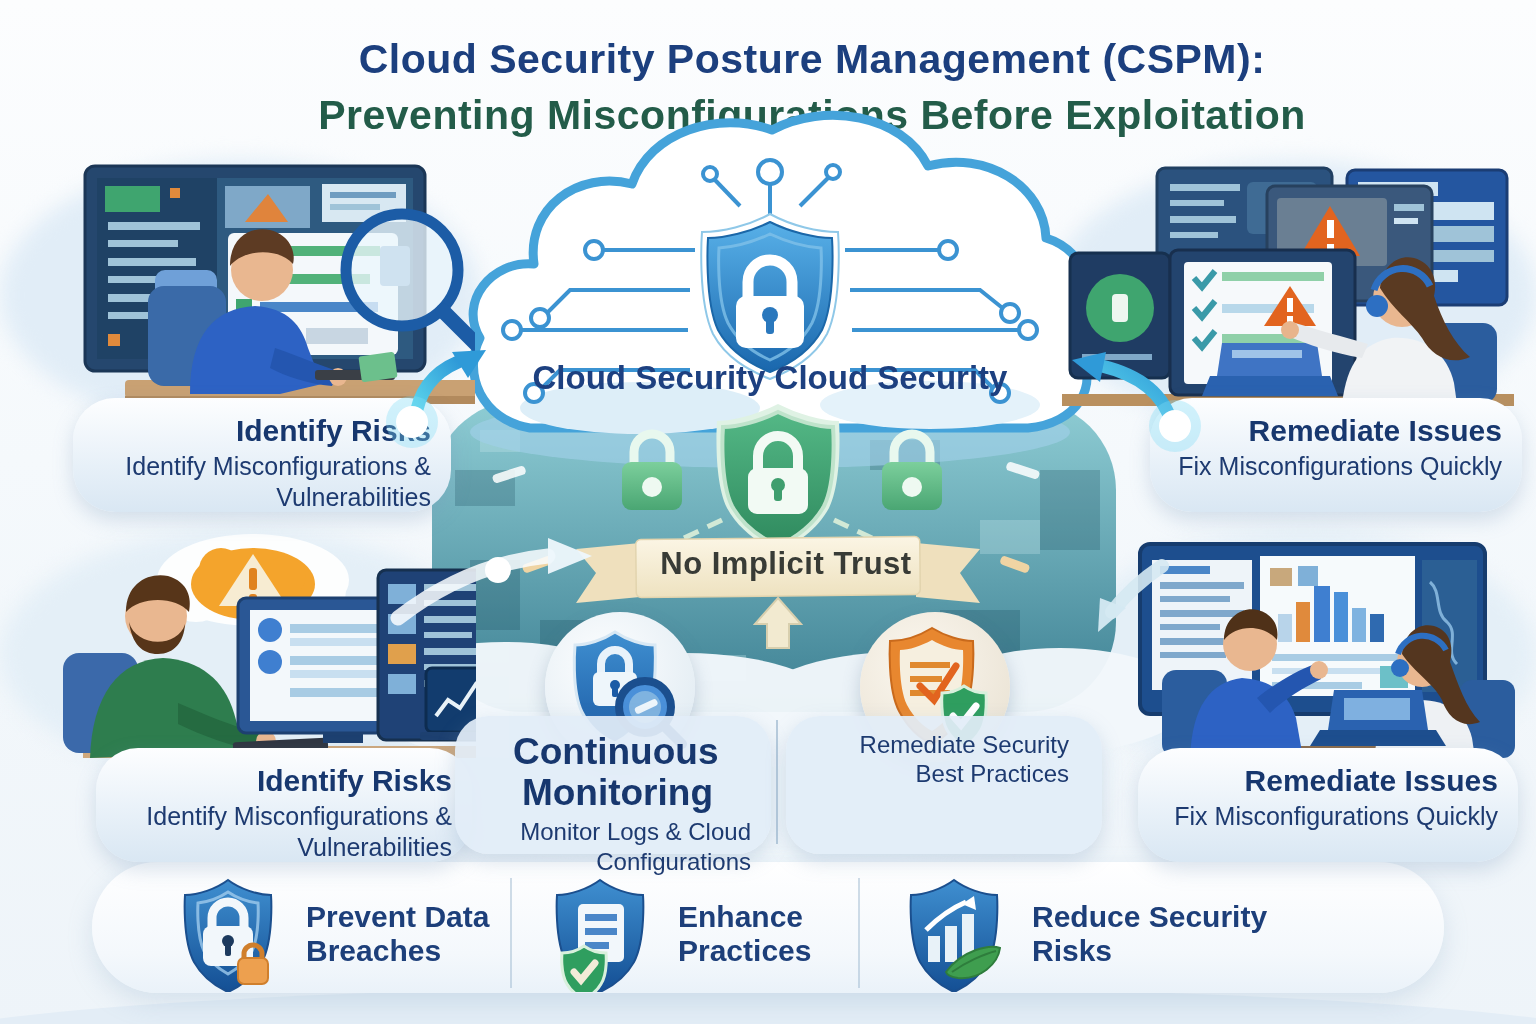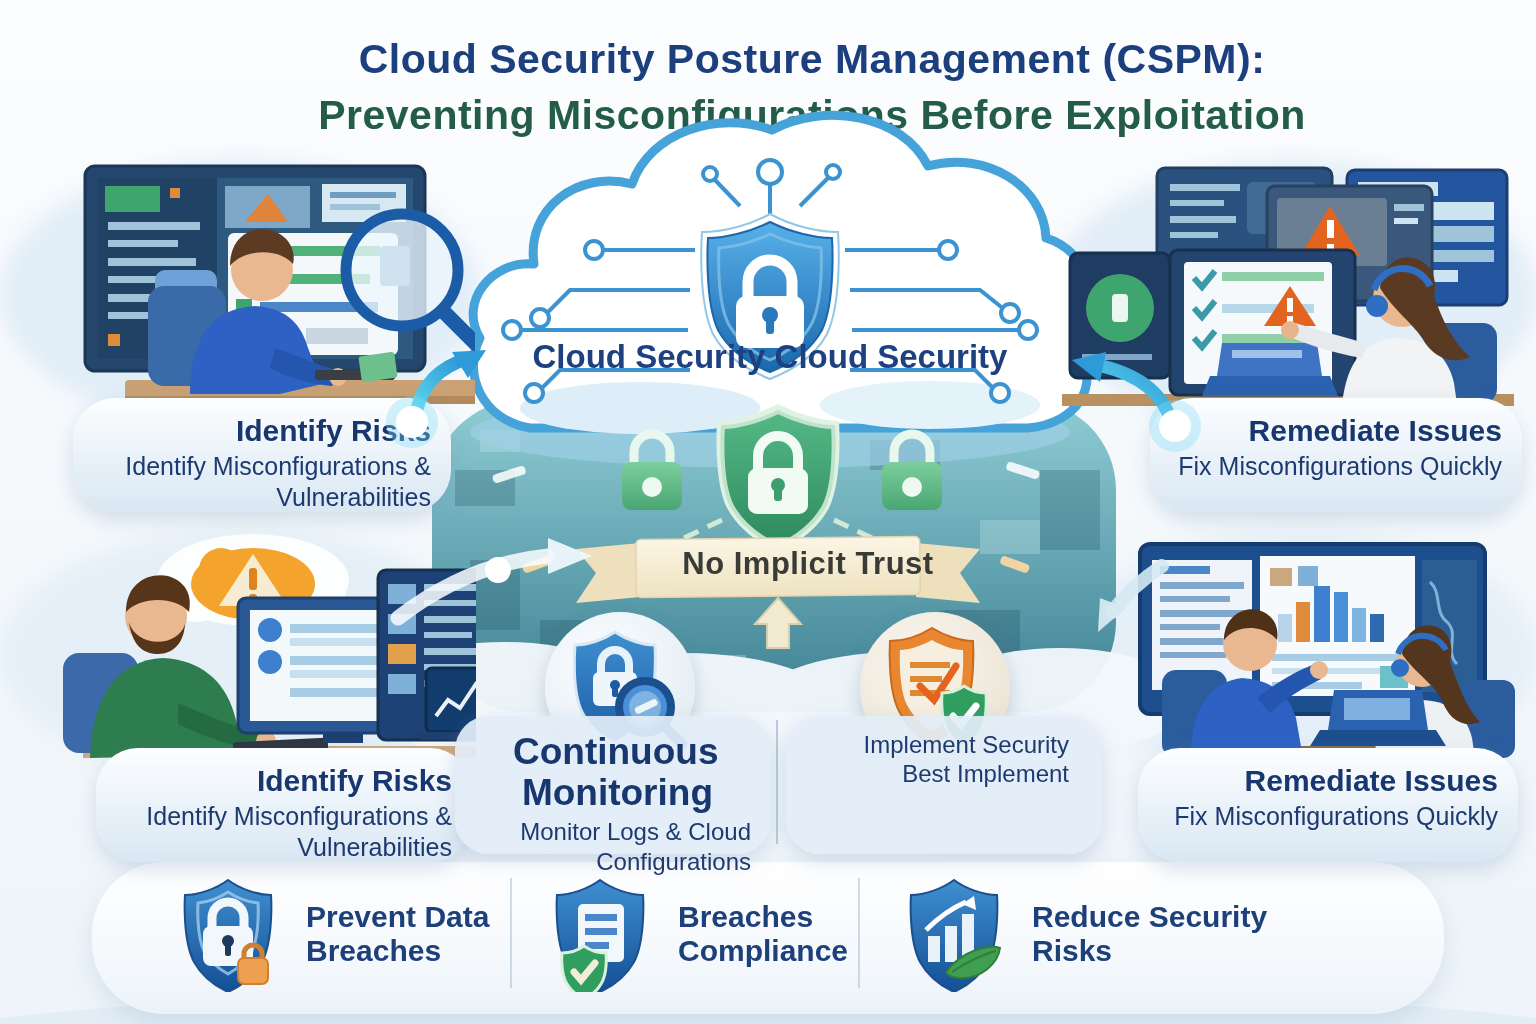--- a/index.html
+++ b/index.html
@@ -16,32 +16,32 @@
            background:linear-gradient(180deg,#fdfeff 0%,#e7f0f8 60%,#d9e7f3 100%);
            box-shadow:0 8px 20px rgba(120,150,185,.28);padding:14px 20px;box-sizing:border-box;}
   .callout h3{margin:2px auto 4px;font-size:30px;font-weight:bold;color:#17376e;line-height:1.1;}
   .callout p{margin:0 auto;font-size:25px;font-weight:500;color:#1d3a70;line-height:1.22;}
   .callout.mid{background:rgba(226,237,247,.93);border-radius:34px;}
   .callout.mid h3{max-width:200px;font-size:37px;}
   .callout.mid p{font-size:24px;}
   #callout-ml p{max-width:280px;}
   #callout-mr p{max-width:250px;}
   
-  #cloud-label{position:absolute;left:488px;top:338px;width:564px;text-align:center;
+  #cloud-label{position:absolute;left:488px;top:359px;width:564px;text-align:center;
                font-size:33px;font-weight:bold;color:#1d4080;z-index:4;}
-  #banner-label{position:absolute;left:646px;top:546px;width:324px;text-align:center;
+  #banner-label{position:absolute;left:624px;top:546px;width:324px;text-align:center;
                font-size:31px;font-weight:bold;color:#383b36;letter-spacing:.5px;z-index:4;}
   
   .badge-circle{position:absolute;width:150px;height:150px;border-radius:50%;z-index:5;
                 box-shadow:0 8px 18px rgba(90,120,150,.3);}
   #badge-monitoring{left:545px;top:612px;background:radial-gradient(circle at 40% 35%,#fdfeff,#dce8f0);}
   #badge-policies{left:860px;top:612px;background:radial-gradient(circle at 40% 35%,#fbf7ef,#e7dfcf);}
   .vdivider{position:absolute;width:2px;background:rgba(125,160,190,.5);z-index:6;}
   
-  #footer-band{position:absolute;left:92px;top:862px;width:1352px;height:152px;border-radius:72px;z-index:5;
+  #footer-band{position:absolute;left:92px;top:862px;width:1352px;height:131px;border-radius:72px;z-index:5;
                background:linear-gradient(180deg,#ffffff 0%,#f4f8fc 70%,#eaf2f9 100%);
                box-shadow:0 10px 24px rgba(140,170,200,.25);}
   .footer-item{position:absolute;display:flex;align-items:center;gap:16px;}
   .footer-label{font-size:30px;font-weight:bold;color:#1d3f7a;line-height:1.12;}
   .fdivider{position:absolute;top:16px;height:110px;width:2px;background:rgba(150,180,205,.45);}
   #swoosh{position:absolute;left:-120px;top:986px;width:1780px;height:130px;border-radius:50%;
           background:#e3edf6;z-index:1;}
   svg{display:block;}
   .scene{position:absolute;z-index:3;}
   #center-art{position:absolute;left:0;top:0;z-index:2;}
@@ -472,21 +472,21 @@
   </div>
   <div class="callout" id="callout-br" style="left:1138px;top:748px;width:380px;height:114px;">
     <h3>Remediate Issues</h3>
     <p>Fix Misconfigurations Quickly</p>
   </div>
   <div class="callout mid" id="callout-ml" style="left:455px;top:716px;width:316px;height:138px;">
     <h3>Continuous Monitoring</h3>
     <p>Monitor Logs &amp; Cloud Configurations</p>
   </div>
   <div class="callout mid" id="callout-mr" style="left:786px;top:716px;width:316px;height:138px;">
-    <p>Implement Security Best Implement</p>
+    <p>Remediate Security Best Practices</p>
   </div>
   <div class="vdivider" style="left:776px;top:720px;height:124px;"></div>
 
   <div class="badge-circle" id="badge-monitoring">
     <svg width="150" height="150" viewBox="0 0 150 150">
       <defs>
           <linearGradient id="mshield" x1="0" y1="0" x2="0" y2="1">
         <stop offset="0" stop-color="#3f8fd0"></stop>
             <stop offset="1" stop-color="#1c5ca6"></stop>
           </linearGradient>
@@ -553,21 +553,21 @@
         <g fill="#4a86c8">
             <rect x="41" y="38" width="32" height="7"></rect>
             <rect x="41" y="52" width="32" height="7"></rect>
             <rect x="41" y="66" width="24" height="7"></rect>
           </g>
         <g>
           <path d="M 40 70 C 47 75 56 77 62 77 C 62 77 64 97 57 108 C 53 115 46 120 40 123 C 34 120 27 115 23 108 C 16 97 18 77 18 77 C 24 77 33 75 40 70 Z" fill="#2f9e5f" stroke="#d8f0dc" stroke-width="3"></path>
           <path d="M 30 96 L 37 104 L 51 87" stroke="#f2ecd8" stroke-width="7" fill="none" stroke-linecap="round"></path>
         </g>
       </svg>
-      <div class="footer-label" style="width:230px;">Breaches Compliance</div>
+      <div class="footer-label" style="width:230px;">Enhance Practices</div>
     </div>
     <div class="fdivider" style="left:766px;"></div>
     <div class="footer-item" style="left:806px;top:14px;justify-content:center;">
       <svg width="118" height="116" viewBox="0 0 118 116">
         <defs>
             <linearGradient id="fg3" x1="0" y1="0" x2="0" y2="1">
           <stop offset="0" stop-color="#3f8fd0"></stop>
               <stop offset="1" stop-color="#144f94"></stop>
             </linearGradient>
           </defs>

